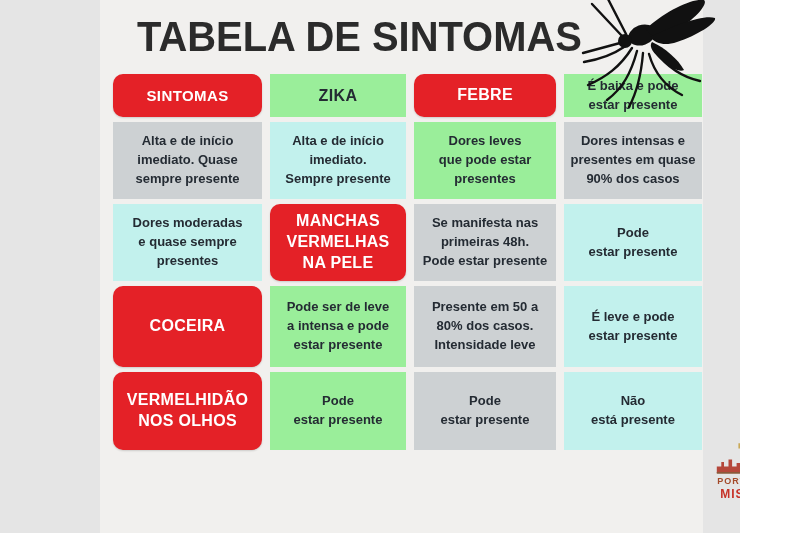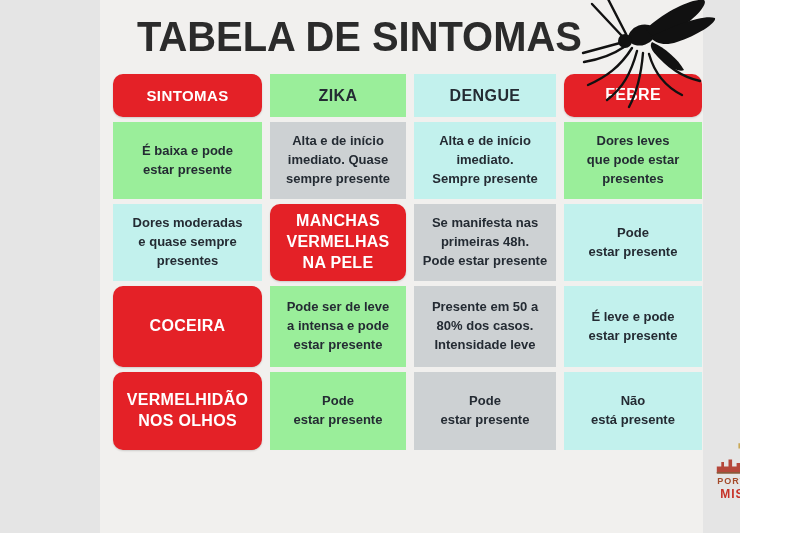--- a/index.html
+++ b/index.html
@@ -70,35 +70,37 @@
       <path d="M63,57 C61,81 57,96 49,111"></path>
       <path d="M69,58 C75,79 86,91 102,99"></path>
       <path d="M75,55 C87,71 102,81 120,85"></path>
     </g>
   </svg>
 
   <div class="grid">
 
     <div class="cell red head">SINTOMAS</div>
     <div class="cell green head">ZIKA</div>
-    <div class="cell cyan head">DENGUE</div>
 
     <div class="cell red">FEBRE</div>
     <div class="cell green">É baixa e pode
 estar presente</div>
     <div class="cell gray">Alta e de início
 imediato. Quase
 sempre presente</div>
     <div class="cell cyan">Alta e de início
 imediato.
 Sempre presente</div>
 
     <div class="cell green">Dores leves
 que pode estar
 presentes</div>
+    <div class="cell gray">Dores intensas e
+presentes em quase
+90% dos casos</div>
     <div class="cell cyan">Dores moderadas
 e quase sempre
 presentes</div>
 
     <div class="cell red">MANCHAS
 VERMELHAS
 NA PELE</div>
     <div class="cell gray">Se manifesta nas
 primeiras 48h.
 Pode estar presente</div>

